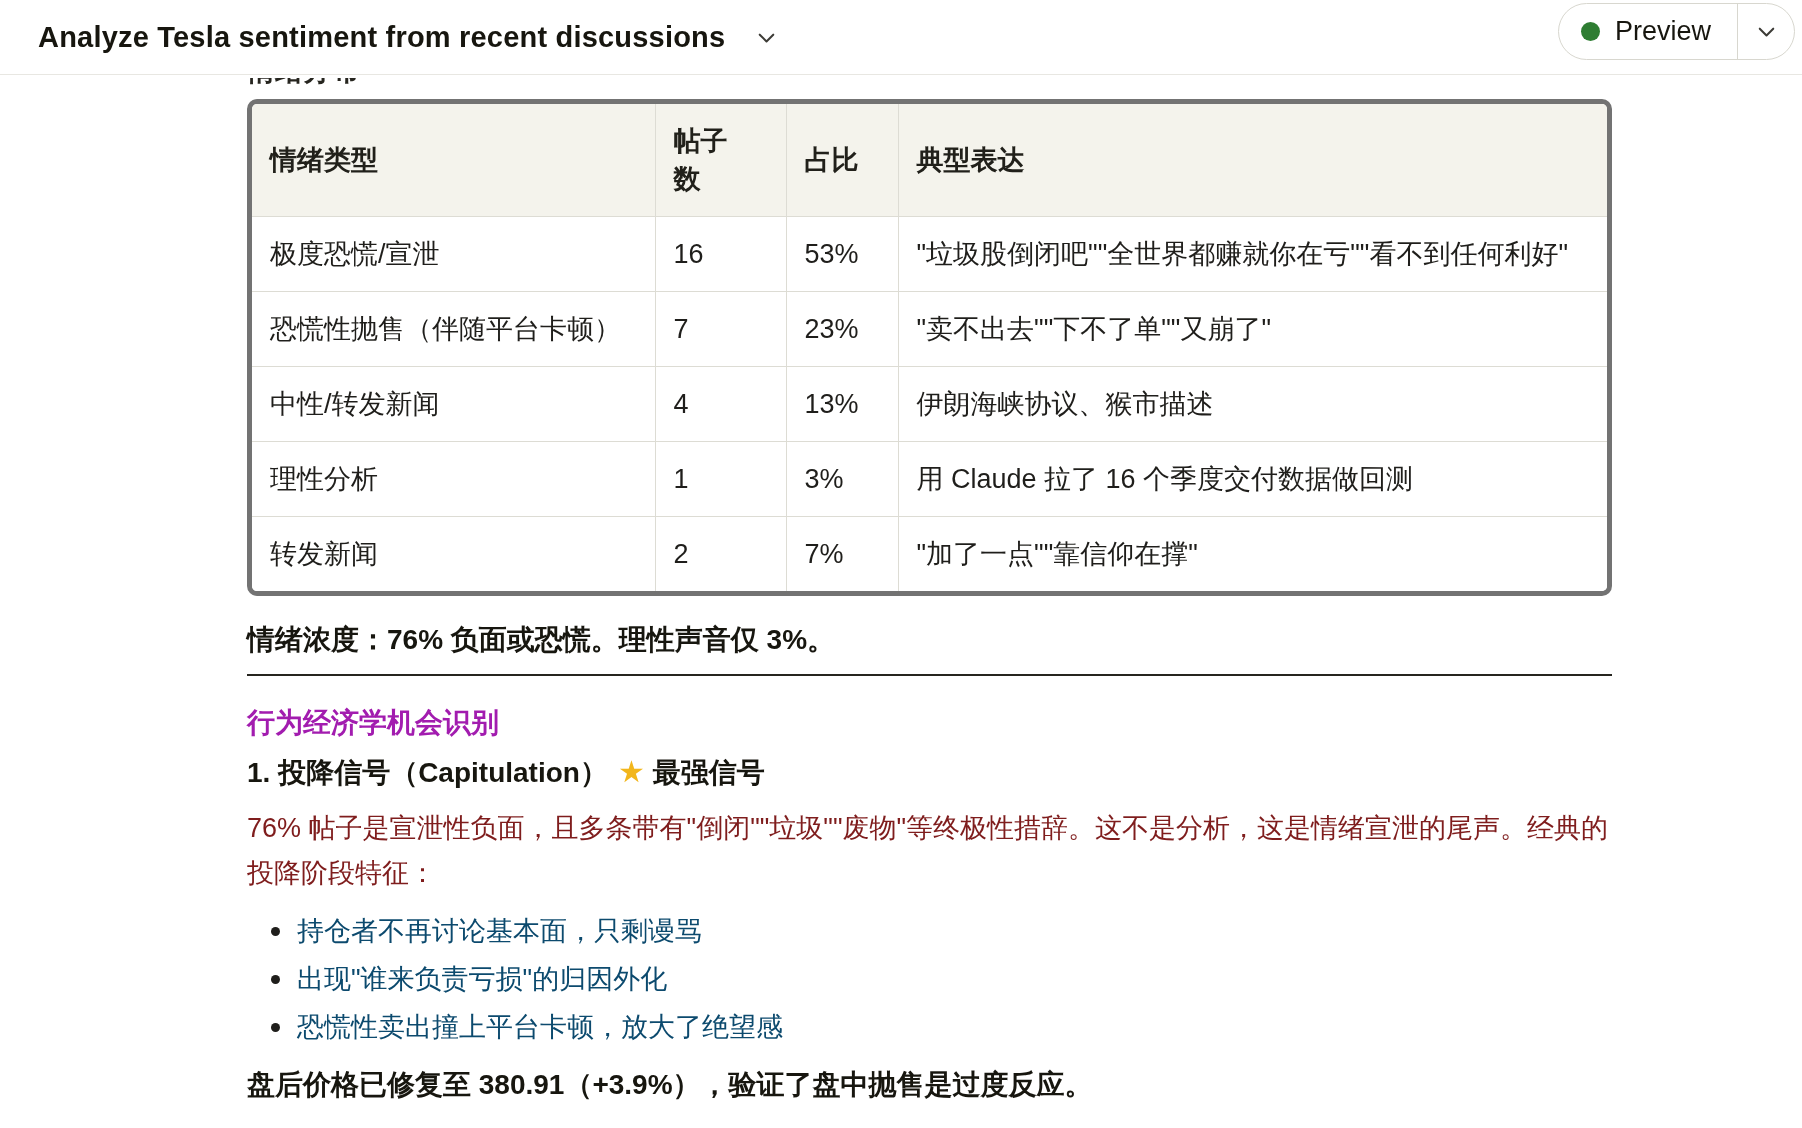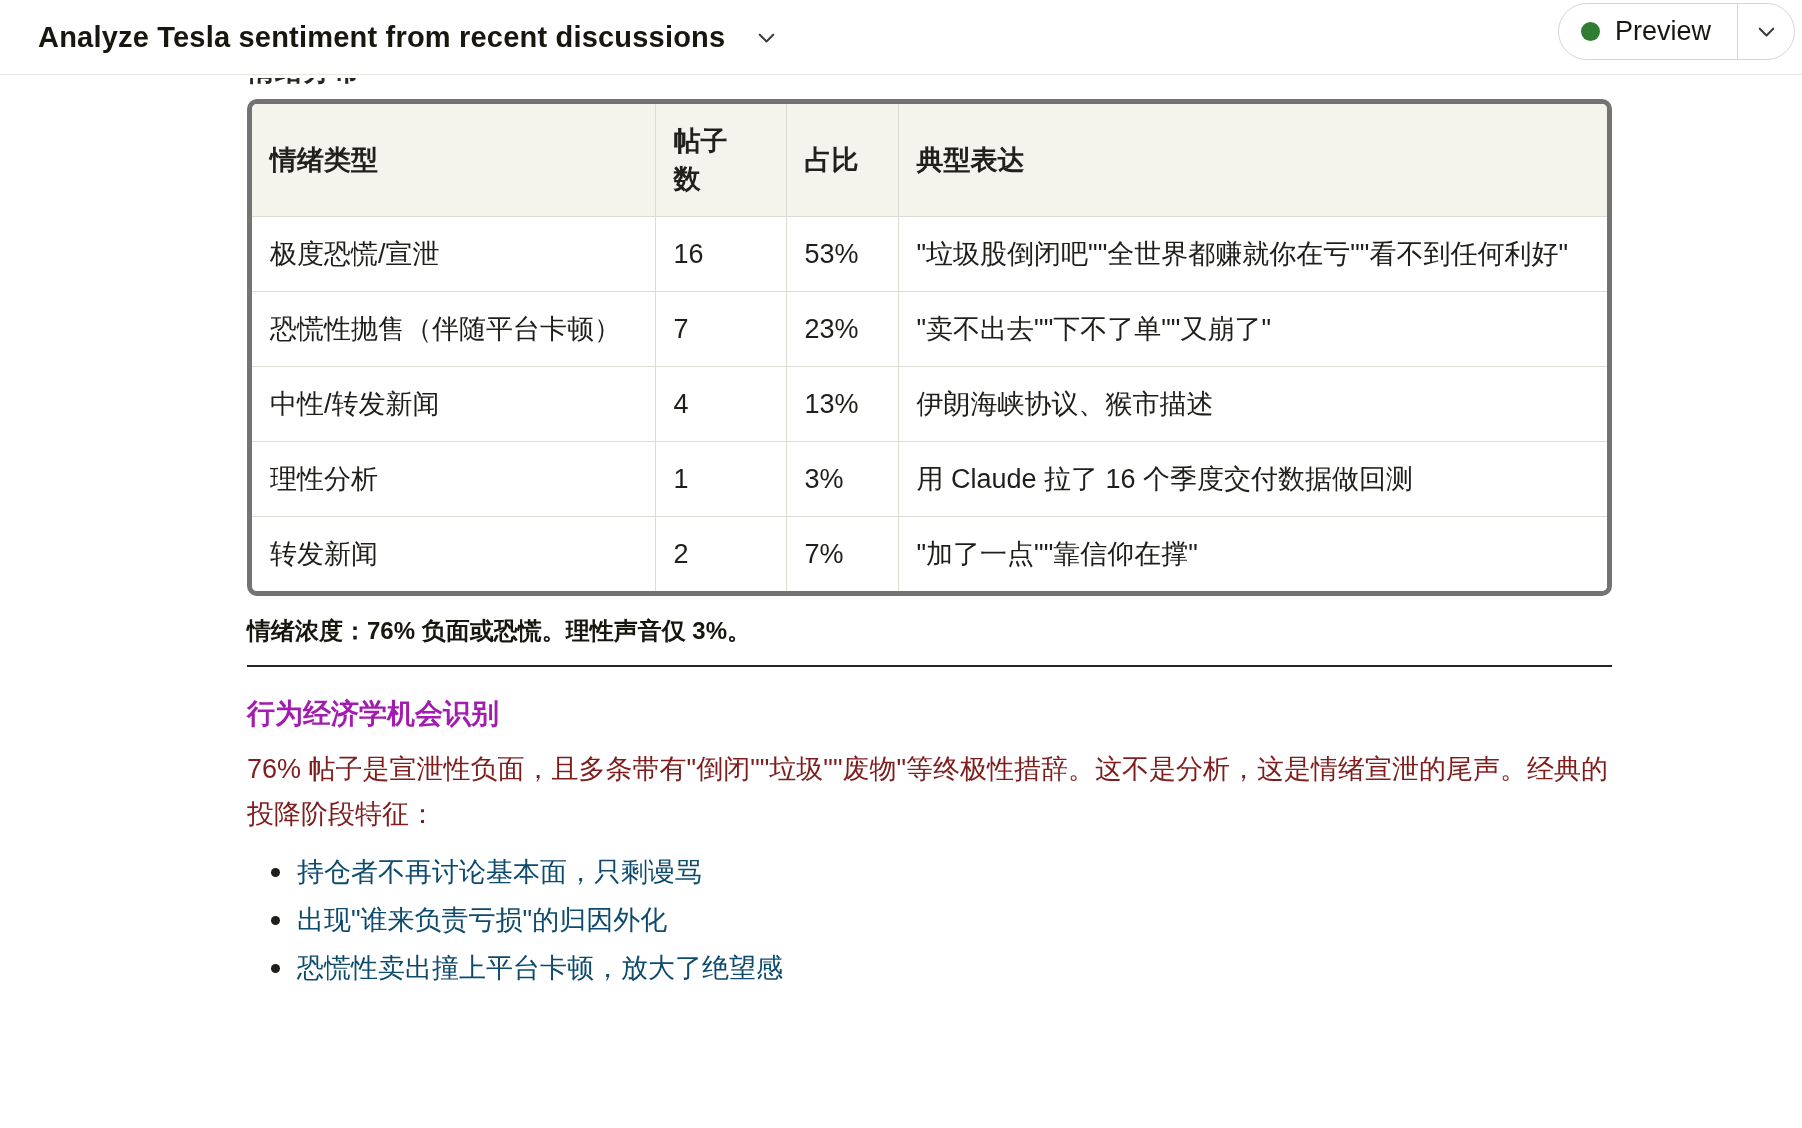--- a/index.html
+++ b/index.html
@@ -32,21 +32,21 @@
   col.c1{width:403px;} col.c2{width:131px;} col.c3{width:112px;} col.c4{width:719px;}
   th, td { border-right:1px solid #dddcd4; border-bottom:1px solid #dddcd4;
     text-align:left; vertical-align:middle; padding:14px 18px; font-size:27px; line-height:38px; }
   th:last-child, td:last-child { border-right:none; }
   tbody tr:last-child td { border-bottom:none; }
   thead th { background:#f4f3ec; font-weight:700; color:#21201a; height:112px; }
   tbody tr { height:75px; background:#ffffff; }
   .narrow-hdr { width:62px; }
   td.pct-bold { font-weight:400; }
 
-  .summary-line { margin-top:15px; font-size:24px; font-weight:700; line-height:40px; color:#17160f; }
+  .summary-line { margin-top:24px; font-size:28px; font-weight:700; line-height:40px; color:#17160f; }
   hr.rule { border:none; border-top:2px solid #26251f; margin-top:14px; }
   .section-heading { margin-top:27px; font-size:28px; font-weight:700; line-height:40px; color:#a21caf; }
   .signal-heading { margin-top:9px; font-size:28px; font-weight:700; line-height:40px; color:#17160f; }
   .star { color:#f2b61c; font-size:30px; padding:0 8px 0 10px; }
   .para { margin-top:13px; font-size:27px; line-height:45px; color:#7f1d1d; }
   ul.points { margin-top:13px; list-style:none; }
   ul.points li { position:relative; padding-left:50px; line-height:45px; margin-top:3px;
     font-size:27px; color:#0c4a6e; }
   ul.points li::before { content:""; position:absolute; left:24px; top:18px;
     width:9px; height:9px; border-radius:50%; background:#1f1e1b; }
@@ -134,22 +134,26 @@
         </tbody>
     </table>
   </div>
 
   <p class="summary-line">情绪浓度：76% 负面或恐慌。理性声音仅 3%。</p>
 
   <hr class="rule">
 
   <h2 class="section-heading">行为经济学机会识别</h2>
 
+  <h3 class="signal-heading">
+    <span>1. 投降信号（Capitulation）</span><span class="star">★</span><span>最强信号</span>
+  </h3>
 
   <p class="para">76% 帖子是宣泄性负面，且多条带有"倒闭""垃圾""废物"等终极性措辞。这不是分析，这是情绪宣泄的尾声。经典的投降阶段特征：</p>
 
   <ul class="points" id="bullet-list">
       <li>持仓者不再讨论基本面，只剩谩骂</li>
       <li>出现"谁来负责亏损"的归因外化</li>
       <li>恐慌性卖出撞上平台卡顿，放大了绝望感</li>
     </ul>
 
+  <p class="closing-line">盘后价格已修复至 380.91（+3.9%），验证了盘中抛售是过度反应。</p>
 </div>
 
 </body></html>

